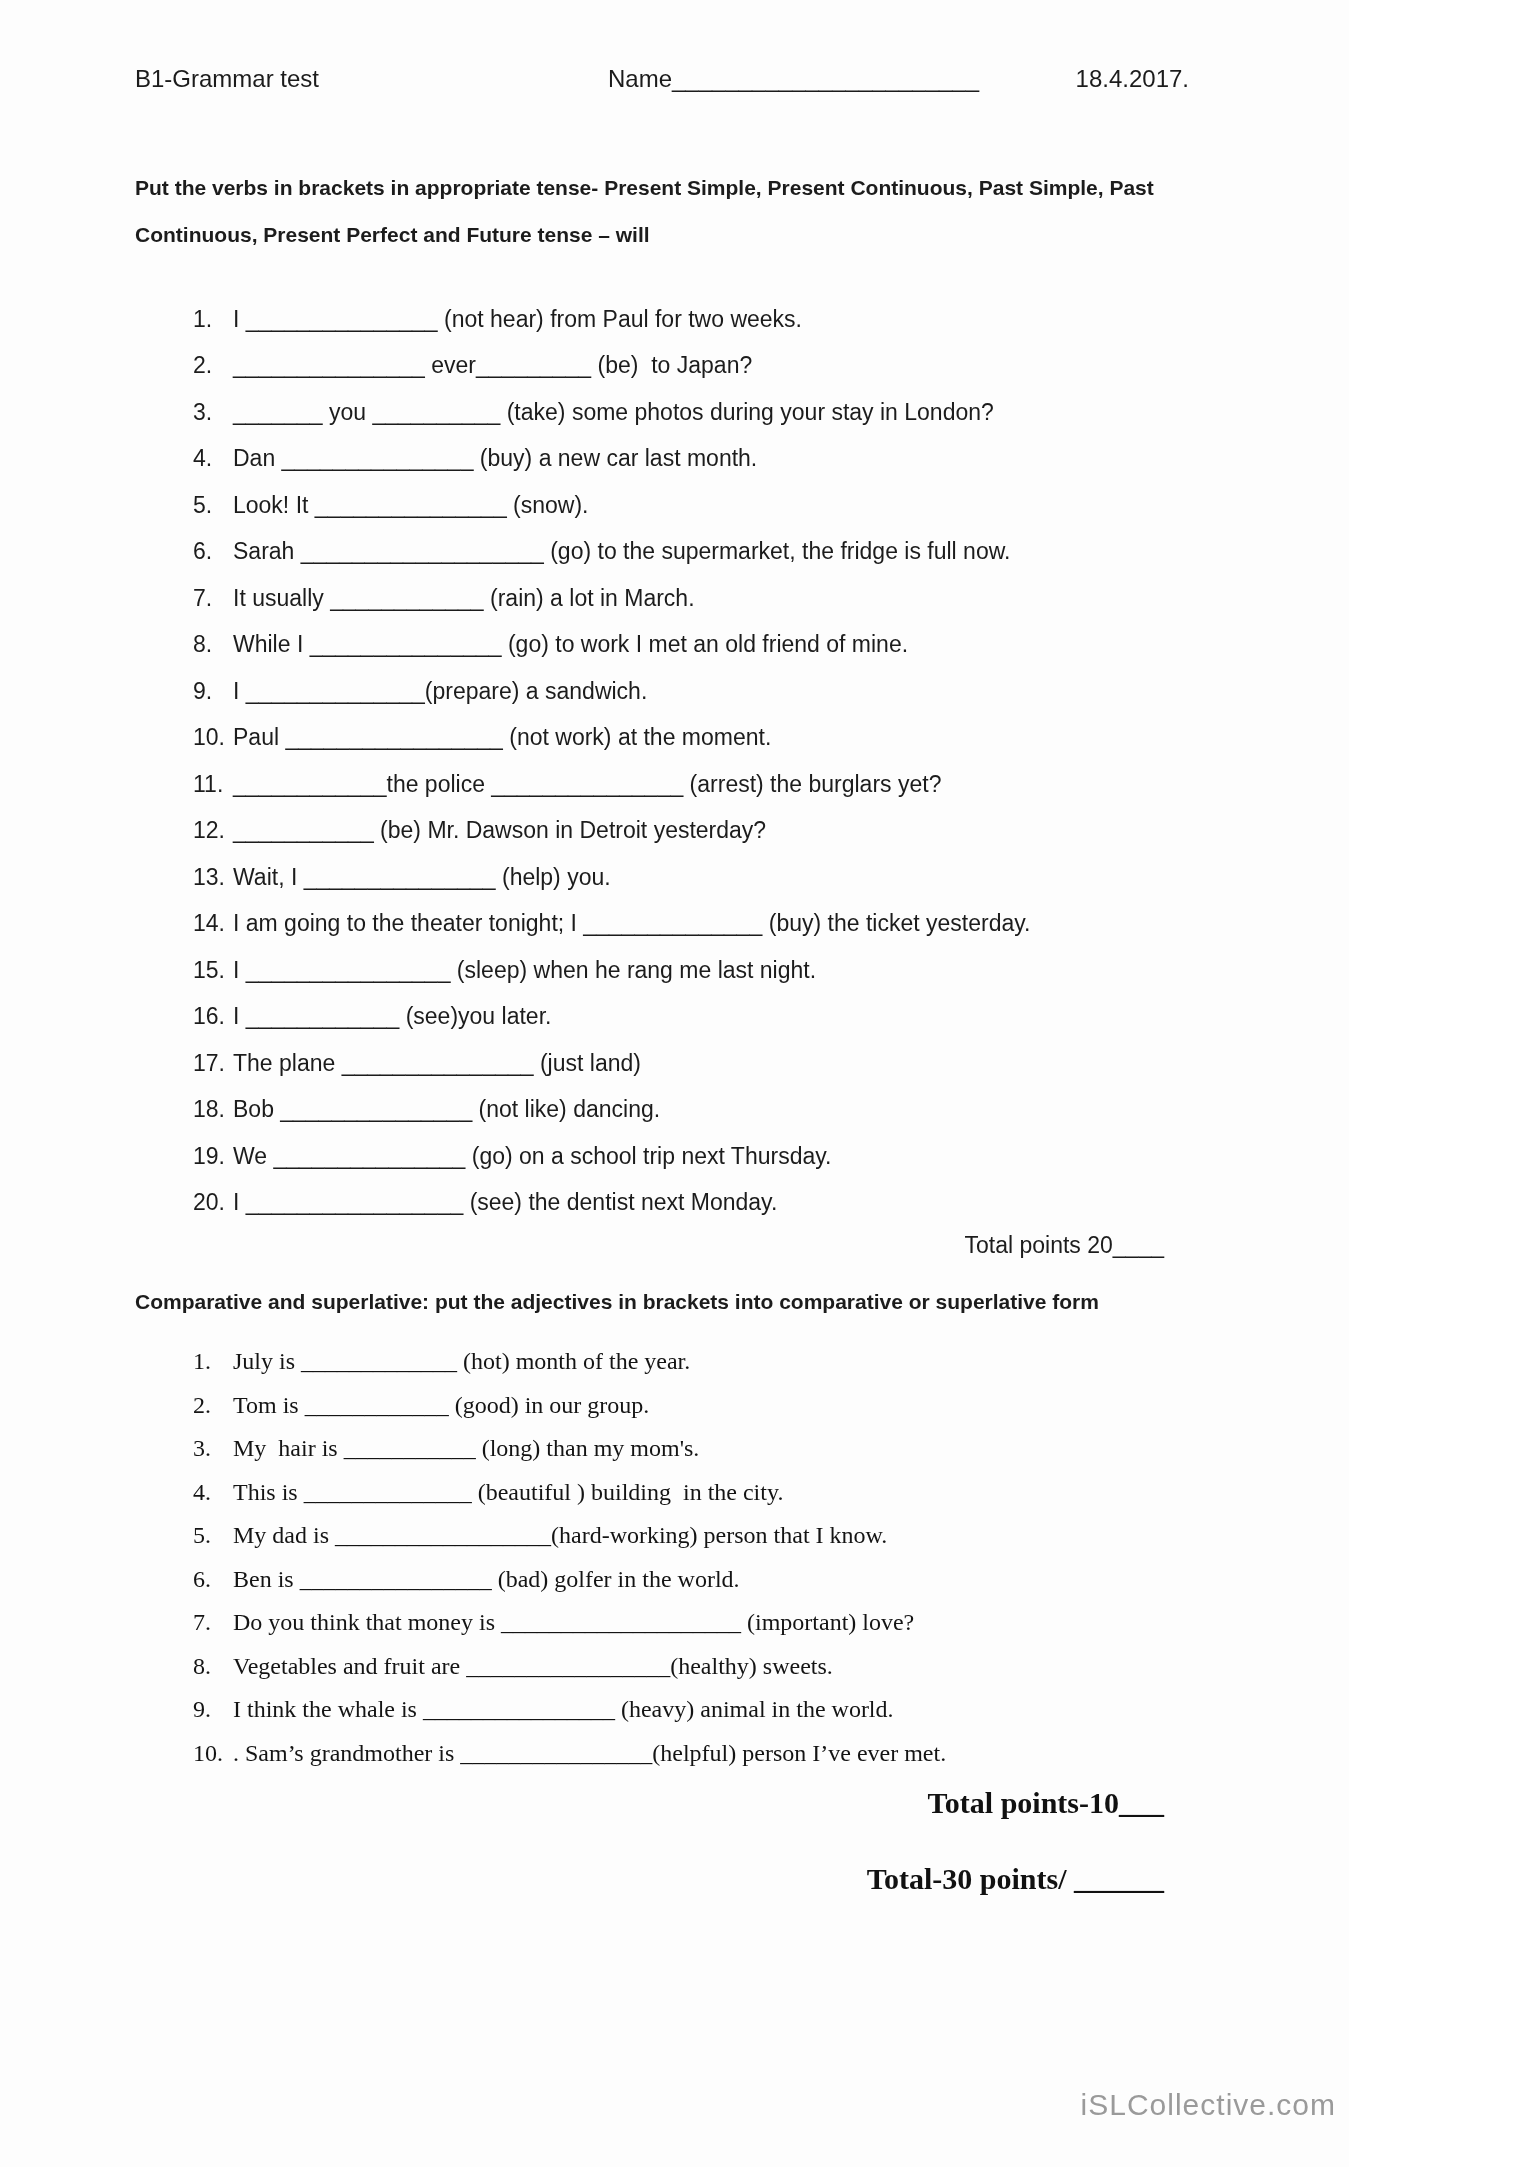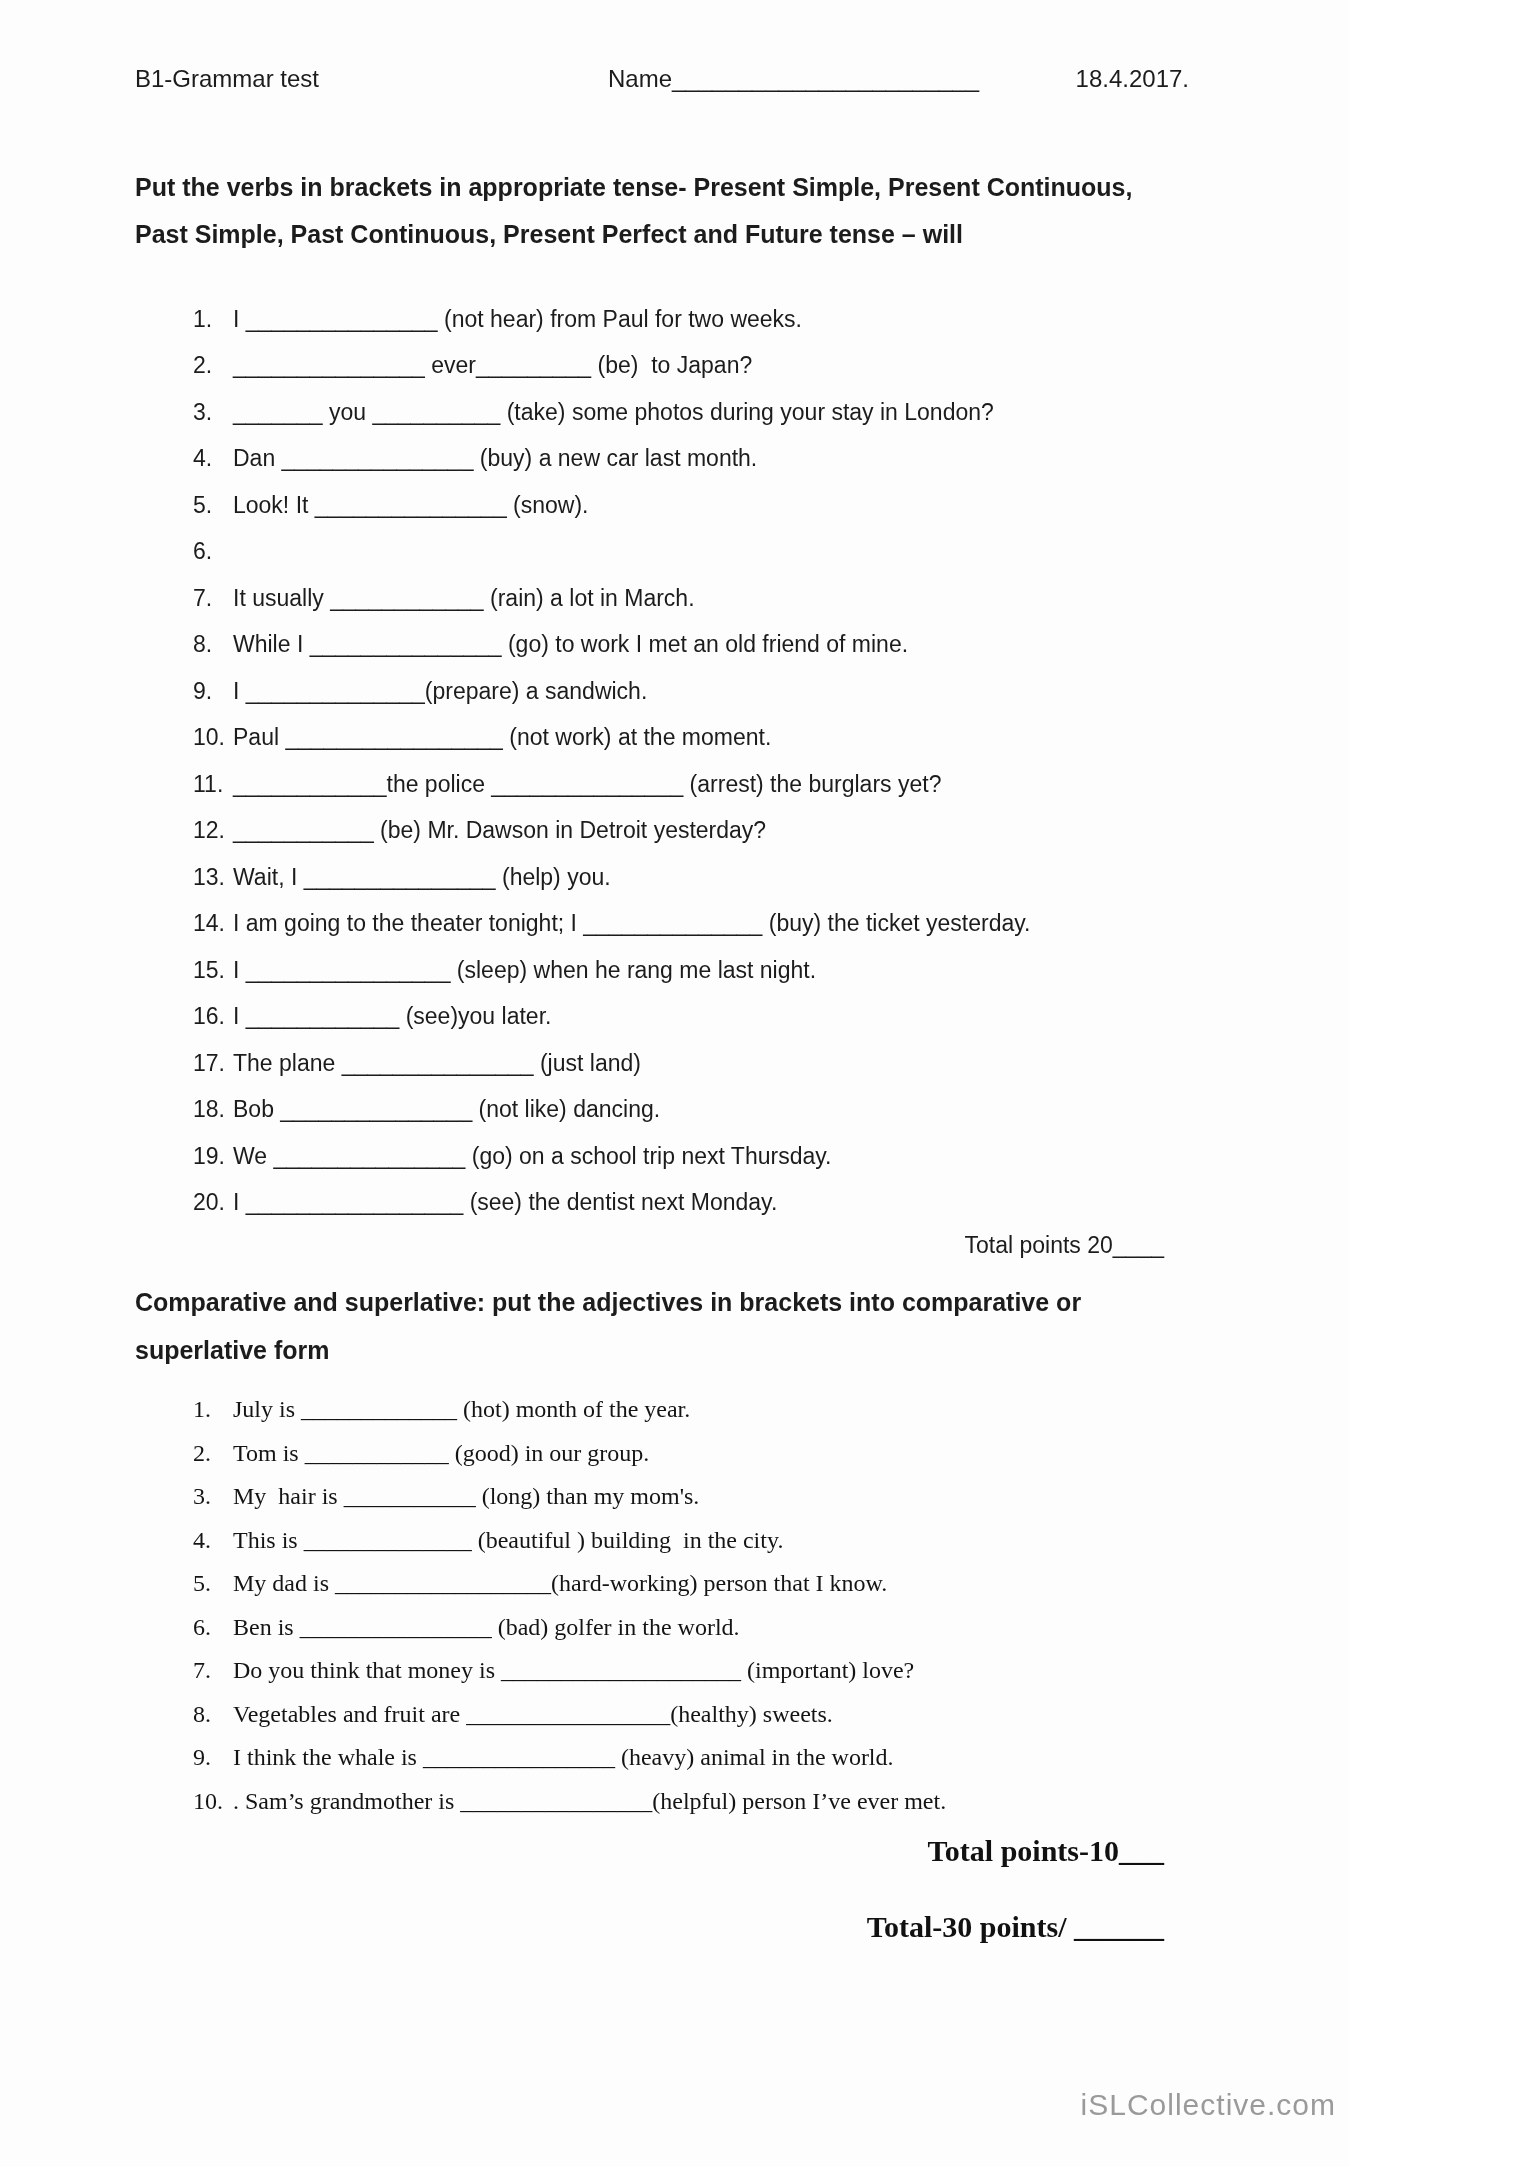--- a/index.html
+++ b/index.html
@@ -19,21 +19,21 @@
     align-items: baseline;
     font-size: 24px;
     line-height: 30px;
   }
   .header .title { width: 473px; flex: 0 0 auto; }
   .header .name  { flex: 1 1 auto; }
   .header .date  { flex: 0 0 auto; }
 
   .section-heading {
     font-weight: bold;
-    font-size: 25px;
+    font-size: 21px;
     line-height: 47px;
     max-width: 1170px;
     margin: 70px 0 0 0;
   }
   .section-heading.second { line-height: 48px; margin-top: 18px; }
 
   ol.list {
     list-style: none;
     margin: 38px 0 0 0;
     padding: 0 0 0 58px;
@@ -116,20 +116,21 @@
         <span class="txt">Dan _______________ (buy) a new car last month.</span>
       </li>
 
       <li>
         <span class="num">5.</span>
         <span class="txt">Look! It _______________ (snow).</span>
       </li>
 
       <li>
         <span class="num">6.</span>
+        <span class="txt">Sarah ___________________ (go) to the supermarket, the fridge is full now.</span>
       </li>
 
       <li>
         <span class="num">7.</span>
         <span class="txt">It usually ____________ (rain) a lot in March.</span>
       </li>
 
       <li>
         <span class="num">8.</span>
         <span class="txt">While I _______________ (go) to work I met an old friend of mine.</span>

